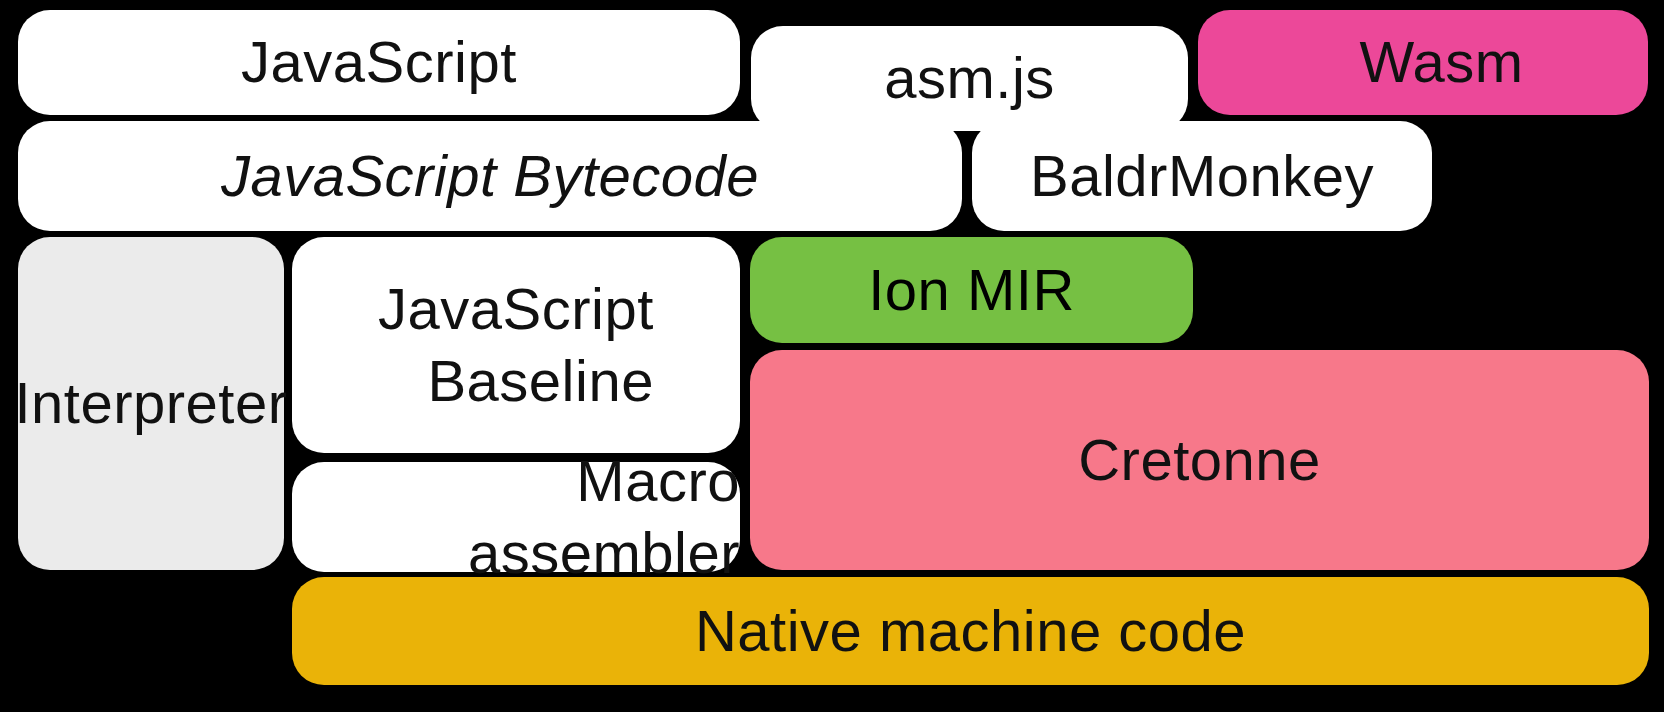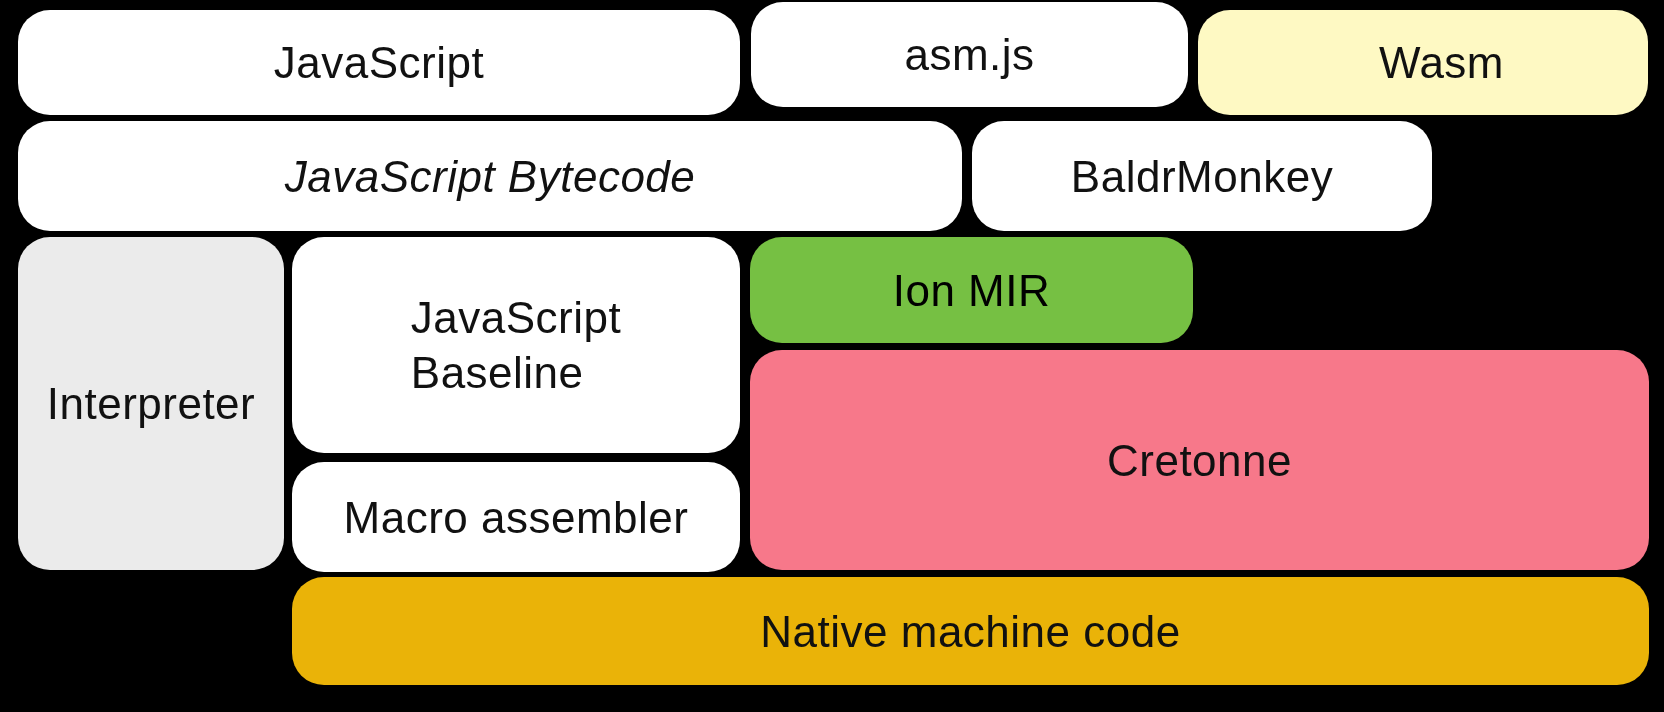--- a/index.html
+++ b/index.html
@@ -13,30 +13,30 @@
   }
   .box {
     position: absolute;
     border-radius: 32px;
     display: flex;
     align-items: center;
     justify-content: center;
     box-sizing: border-box;
   }
   .box .label {
-    font-size: 44px;
+    font-size: 58px;
     line-height: 1.25;
     color: #111111;
-    text-align: left;
+    text-align: right;
     white-space: pre-line;
     letter-spacing: 0.5px;
   }
   
   .b-javascript   { left: 18px;   top: 10px;  width: 722px;  height: 105px; }
-  .b-asmjs        { left: 751px;  top: 2px;  width: 437px;  height: 105px; }
+  .b-asmjs        { left: 751px;  top: 26px;  width: 437px;  height: 105px; }
   .b-wasm         { left: 1198px; top: 10px;  width: 450px;  height: 105px; }
   .b-bytecode     { left: 18px;   top: 121px; width: 944px;  height: 110px; }
   .b-baldrmonkey  { left: 972px;  top: 121px; width: 460px;  height: 110px; }
   .b-interpreter  { left: 18px;   top: 237px; width: 266px;  height: 333px; }
   .b-baseline     { left: 292px;  top: 237px; width: 448px;  height: 216px; }
   .b-ionmir       { left: 750px;  top: 237px; width: 443px;  height: 106px; }
   .b-macro        { left: 292px;  top: 462px; width: 448px;  height: 110px; }
   .b-cretonne     { left: 750px;  top: 350px; width: 899px;  height: 220px; }
   .b-native       { left: 292px;  top: 577px; width: 1357px; height: 108px; }
 </style>
@@ -46,21 +46,21 @@
 <div id="stage" style="background-color: rgb(0, 0, 0);">
 
   <div class="box b-javascript" style="background-color: rgb(255, 255, 255);">
     <span class="label" style="color: rgb(17, 17, 17);">JavaScript</span>
   </div>
 
   <div class="box b-asmjs" style="background-color: rgb(255, 255, 255);">
     <span class="label" style="color: rgb(17, 17, 17);">asm.js</span>
   </div>
 
-  <div class="box b-wasm" style="background-color: #fef9c3; padding-left: 37px;">
+  <div class="box b-wasm" style="background-color: #ec4899; padding-left: 37px;">
     <span class="label" style="color: rgb(17, 17, 17);">Wasm</span>
   </div>
 
   <div class="box b-bytecode" style="background-color: rgb(255, 255, 255); font-style: italic;">
     <span class="label" style="color: rgb(17, 17, 17);">JavaScript Bytecode</span>
   </div>
 
   <div class="box b-baldrmonkey" style="background-color: rgb(255, 255, 255);">
     <span class="label" style="color: rgb(17, 17, 17);">BaldrMonkey</span>
   </div>

